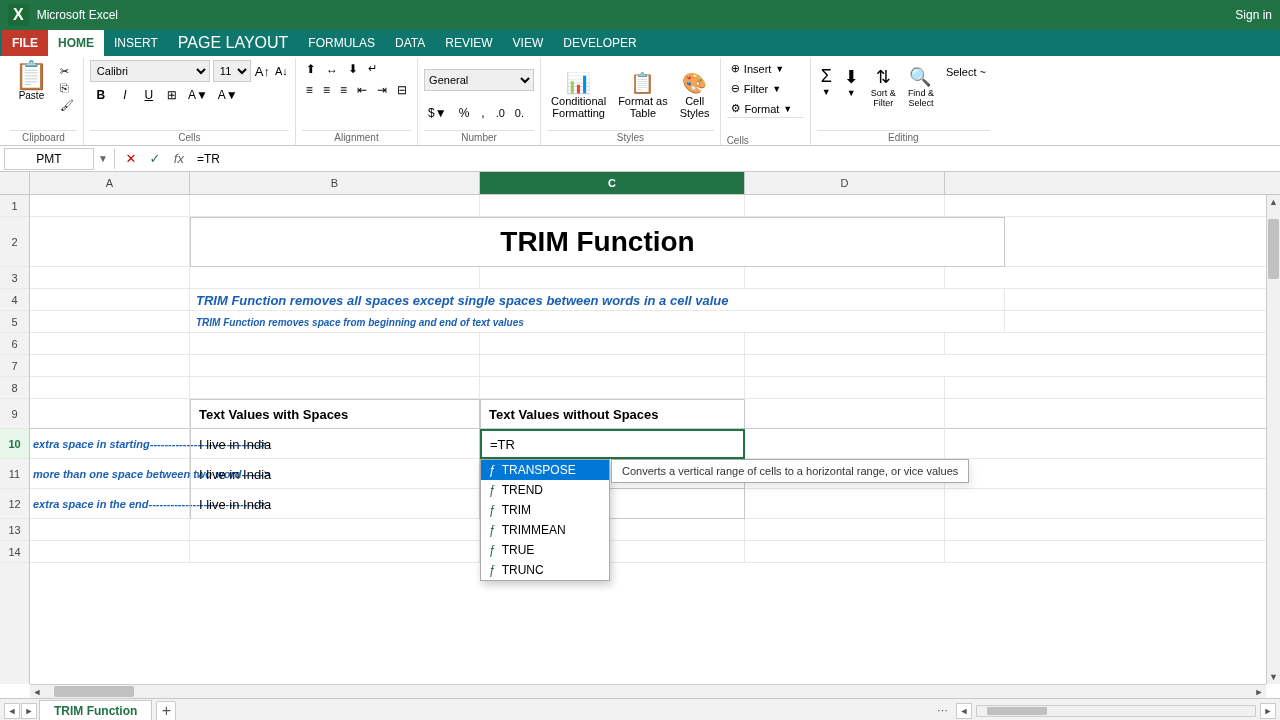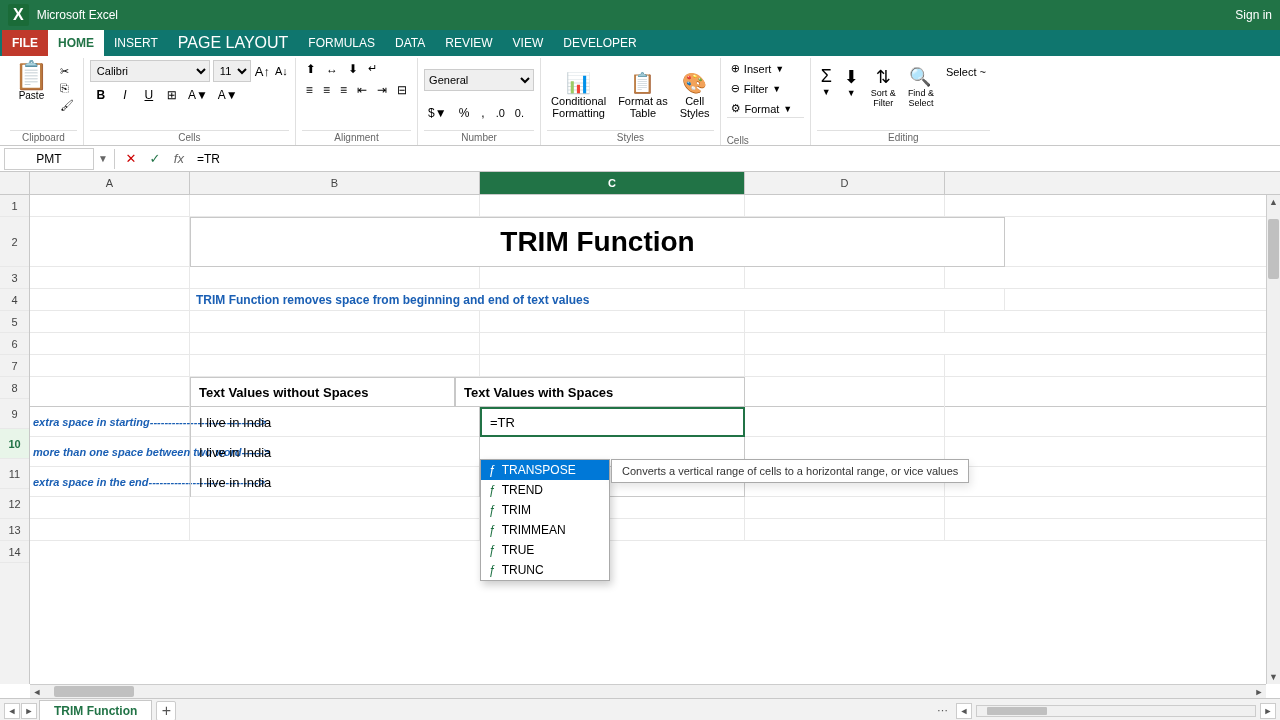--- a/index.html
+++ b/index.html
@@ -225,25 +225,31 @@
         </div>
       </div>
 
       <div style="display:flex; border-bottom:1px solid #e8e8e8; height:22px;">
         <div style="width:160px; min-width:160px; height:22px; border-right:1px solid #e8e8e8; padding:0 3px;"></div>
         <div style="width:290px; min-width:290px; height:22px; border-right:1px solid #e8e8e8; padding:0 3px;"></div>
         <div style="width:265px; min-width:265px; height:22px; border-right:1px solid #e8e8e8; padding:0 3px;"></div>
         <div style="width:200px; min-width:200px; height:22px; border-right:1px solid #e8e8e8; padding:0 3px;"></div>
       </div>
 
-
       <div style="display:flex; border-bottom:1px solid #e8e8e8; height:22px;">
         <div style="width:160px; min-width:160px; height:22px; border-right:1px solid #e8e8e8; padding:0 3px;"></div>
         <div style="min-width:815px; height:22px; border-right:1px solid #e8e8e8; padding:0 6px; display:flex; align-items:center;">
-          <span style="color:#1a5fb4; font-weight:bold; font-size:12px;">TRIM Function removes space from beginning and end of text values</span>
+          <span style="font-style:italic; color:#1a5fb4; font-weight:bold; font-size:13px;">TRIM Function removes all spaces except single spaces between words in a cell value</span>
+        </div>
+      </div>
+
+      <div style="display:flex; border-bottom:1px solid #e8e8e8; height:22px;">
+        <div style="width:160px; min-width:160px; height:22px; border-right:1px solid #e8e8e8; padding:0 3px;"></div>
+        <div style="min-width:815px; height:22px; border-right:1px solid #e8e8e8; padding:0 6px; display:flex; align-items:center;">
+          <span style="font-style:italic; color:#1a5fb4; font-weight:bold; font-size:10px;">TRIM Function removes space from beginning and end of text values</span>
         </div>
       </div>
 
       <div style="display:flex; border-bottom:1px solid #e8e8e8; height:22px;">
         <div style="width:160px; min-width:160px; height:22px; border-right:1px solid #e8e8e8; padding:0 3px;"></div>
         <div style="width:290px; min-width:290px; height:22px; border-right:1px solid #e8e8e8; padding:0 3px;"></div>
         <div style="width:265px; min-width:265px; height:22px; border-right:1px solid #e8e8e8; padding:0 3px;"></div>
         <div style="width:200px; min-width:200px; height:22px; border-right:1px solid #e8e8e8; padding:0 3px;"></div>
       </div>
 
@@ -255,25 +261,25 @@
 
       <div style="display:flex; border-bottom:1px solid #e8e8e8; height:22px;">
         <div style="width:160px; min-width:160px; height:22px; border-right:1px solid #e8e8e8; padding:0 3px;"></div>
         <div style="width:290px; min-width:290px; height:22px; border-right:1px solid #e8e8e8; padding:0 3px;"></div>
         <div style="width:265px; min-width:265px; height:22px; border-right:1px solid #e8e8e8; padding:0 3px;"></div>
         <div style="width:200px; min-width:200px; height:22px; border-right:1px solid #e8e8e8; padding:0 3px;"></div>
       </div>
 
       <div style="display:flex; border-bottom:1px solid #c8c8c8; height:30px;">
         <div style="width:160px; min-width:160px; height:30px; border-right:1px solid #e8e8e8; padding:0 3px;"></div>
+        <div style="width:290px; min-width:290px; height:30px; border-right:1px solid #c8c8c8; border:1px solid #c8c8c8; padding:0 8px; display:flex; align-items:center; font-weight:bold; font-size:13px; background:#fff;">
+          <span>Text Values with Spaces</span>
+        </div>
         <div style="width:265px; min-width:265px; height:30px; border-right:1px solid #c8c8c8; border:1px solid #c8c8c8; padding:0 8px; display:flex; align-items:center; font-weight:bold; font-size:13px; background:#fff;">
           <span>Text Values without Spaces</span>
-        </div>
-        <div style="width:290px; min-width:290px; height:30px; border-right:1px solid #c8c8c8; border:1px solid #c8c8c8; padding:0 8px; display:flex; align-items:center; font-weight:bold; font-size:13px; background:#fff;">
-          <span>Text Values with Spaces</span>
         </div>
         <div style="width:200px; min-width:200px; height:30px; border-right:1px solid #e8e8e8; padding:0 3px;"></div>
       </div>
 
       <div style="display:flex; border-bottom:1px solid #e8e8e8; height:30px;">
         <div style="width:160px; min-width:160px; height:30px; border-right:1px solid #e8e8e8; padding:0 3px; display:flex; align-items:center;">
           <span style="color:#1a5fb4; font-style:italic; font-weight:bold; font-size:11px; white-space:nowrap;">extra space in starting------------------------------&gt;</span>
         </div>
         <div style="width:290px; min-width:290px; height:30px; border-right:1px solid #c8c8c8; border-left:1px solid #c8c8c8; padding:0 8px; display:flex; align-items:center; font-size:13px;">
           <span>I live in India</span>

